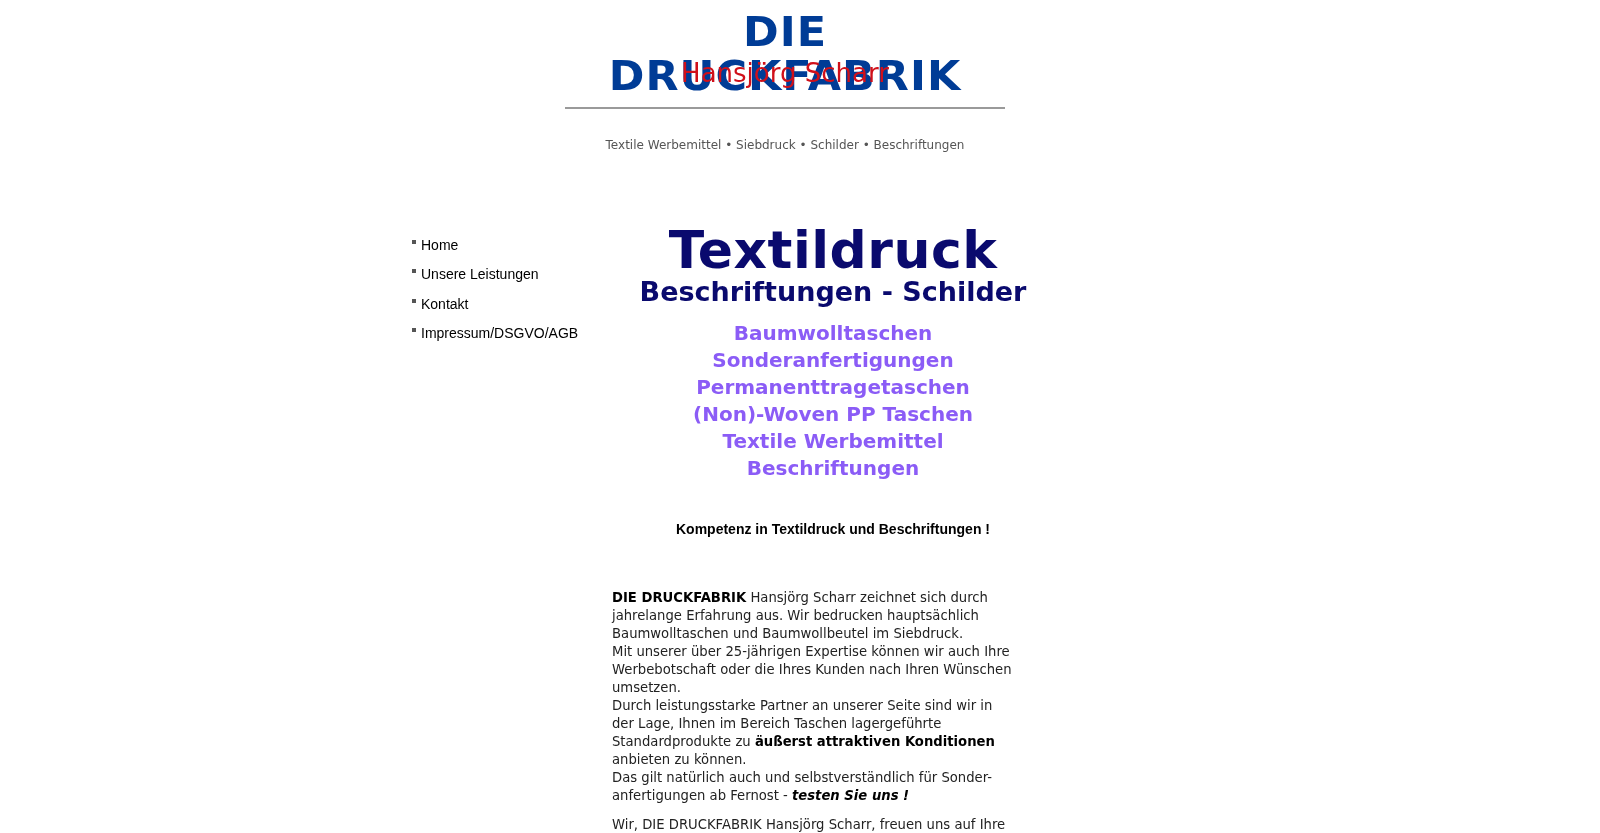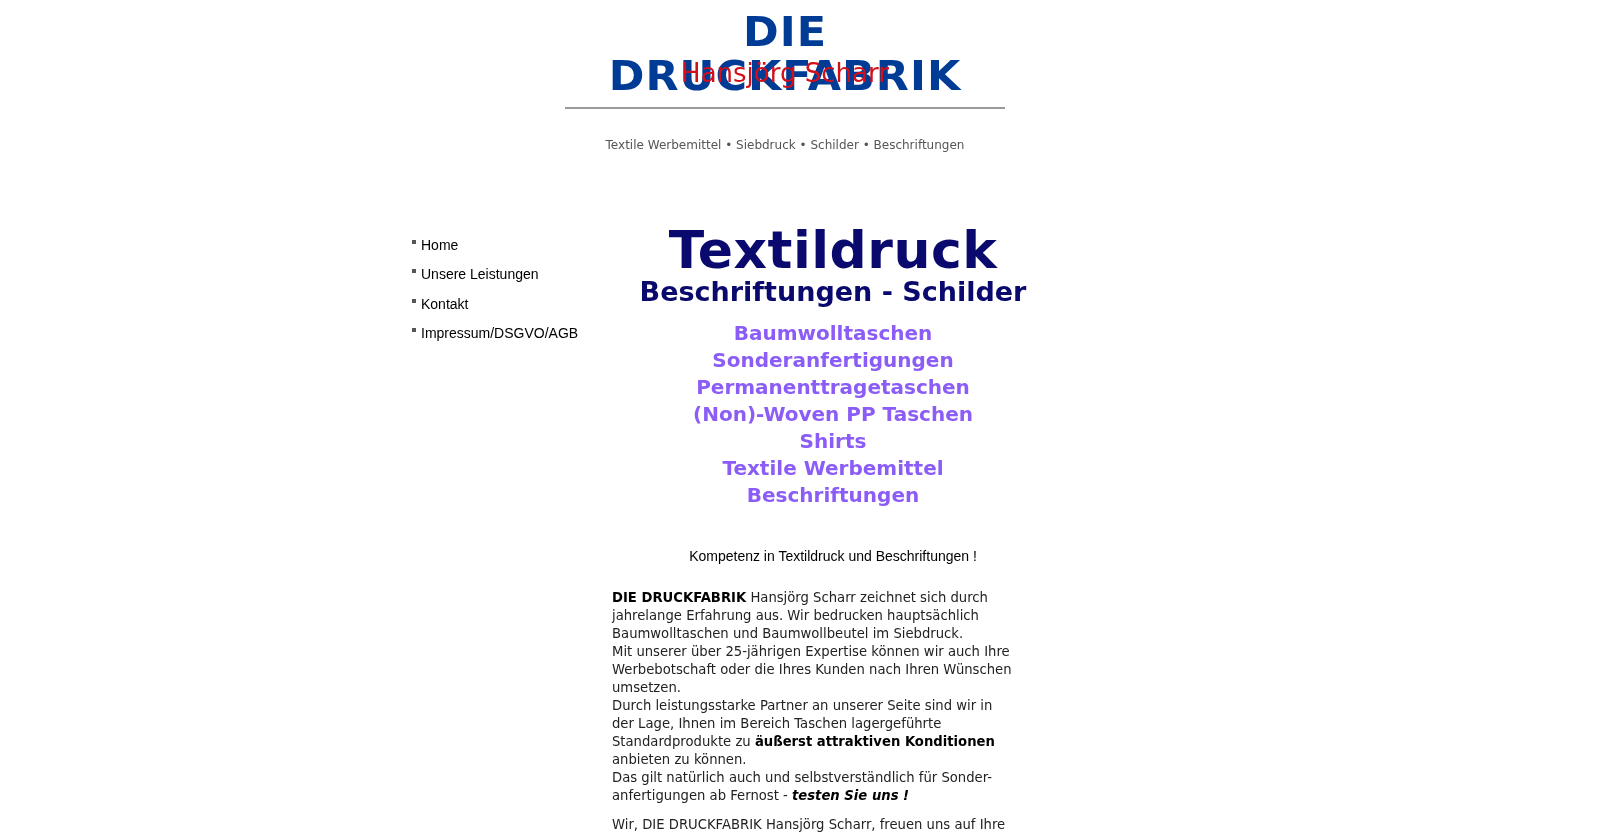--- a/index.html
+++ b/index.html
@@ -122,21 +122,21 @@
       font-family: "DejaVu Sans", sans-serif;
       font-weight: bold;
       font-size: 20px;
       color: #8b5cf6;
       line-height: 27px;
     }
     .tagline {
       margin-top: 38px;
       text-align: center;
       font-family: "Liberation Sans", sans-serif;
-      font-weight: normal;
+      font-weight: bold;
       font-size: 14px;
       color: #000000;
       line-height: 18px;
     }
     .body-text {
       position: absolute;
       left: 612px;
       top: 589px;
       width: 400px;
       font-family: "DejaVu Sans", sans-serif;
@@ -184,21 +184,20 @@
 </nav>
 
 <main class="main">
   <div class="title">Textildruck</div>
   <div class="subtitle">Beschriftungen - Schilder</div>
   <div class="products">
     <div class="product">Baumwolltaschen</div>
     <div class="product">Sonderanfertigungen</div>
     <div class="product">Permanenttragetaschen</div>
     <div class="product">(Non)-Woven PP Taschen</div>
-    <div class="product">Shirts</div>
     <div class="product">Textile Werbemittel</div>
     <div class="product">Beschriftungen</div>
   </div>
   <div class="tagline">Kompetenz in Textildruck und Beschriftungen !</div>
 </main>
 
 <div class="body-text">
   <p>
     <b>DIE DRUCKFABRIK</b><span> Hansjörg Scharr zeichnet sich durch jahrelange Erfahrung aus. Wir bedrucken hauptsächlich Baumwolltaschen und Baumwollbeutel im Siebdruck.</span>
   </p>

